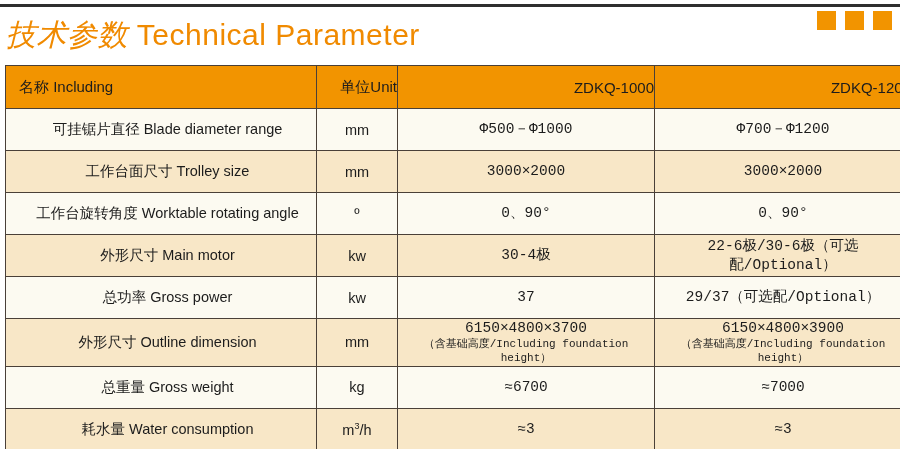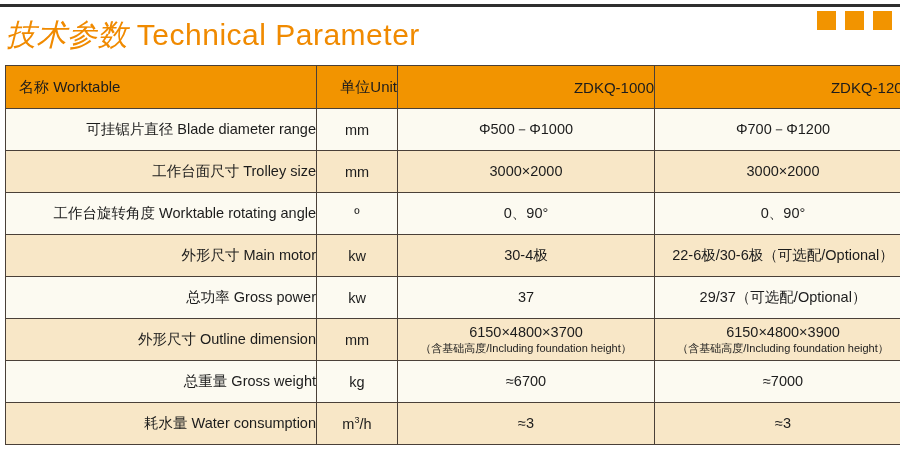--- a/index.html
+++ b/index.html
@@ -102,33 +102,34 @@
   .col-param  { width: 297px; }
   .col-unit   { width: 80px;  }
   .col-model  { width: 256px; margin-top: 36px; }
 
   
   tbody tr { height: 42px; }
   tbody tr.row-light { background: #fcfaf1; }
   tbody tr.row-dark  { background: #f8e7c7; }
 
   td.cell-param {
-    text-align: right;
+    text-align: center;
     padding-left: 13px;
     font-size: 14.5px;
     white-space: nowrap;
   }
   td.cell-unit {
     text-align: center;
     font-size: 14.5px;
   }
   td.cell-value {
     text-align: center;
     font-size: 14.5px;
     line-height: 1.25;
+    font-family: Liberation Mono, monospace;
   }
   .value-main { display: block; }
   .value-sub {
     display: block;
     font-size: 11px;
     margin-top: 1px;
     text-align: center;
   }
   sup {
     font-size: 9px;
@@ -149,21 +150,21 @@
     <span class="deco-square"></span>
   </div>
 
   <div class="title">
     <span class="cn">技术参数</span><span>&nbsp;</span><span class="en">Technical Parameter</span>
   </div>
 
   <table class="spec-table">
     <thead>
       <tr>
-        <th class="col-param">名称 Worktable</th>
+        <th class="col-param">名称 Including</th>
         <th class="col-unit">单位Unit</th>
         <th class="col-model">ZDKQ-1000</th>
         <th class="col-model">ZDKQ-1200</th>
       </tr>
     </thead>
     <tbody>
 
       <tr class="row-light">
         <td class="cell-param">可挂锯片直径 Blade diameter range</td>
         <td class="cell-unit">mm</td>

